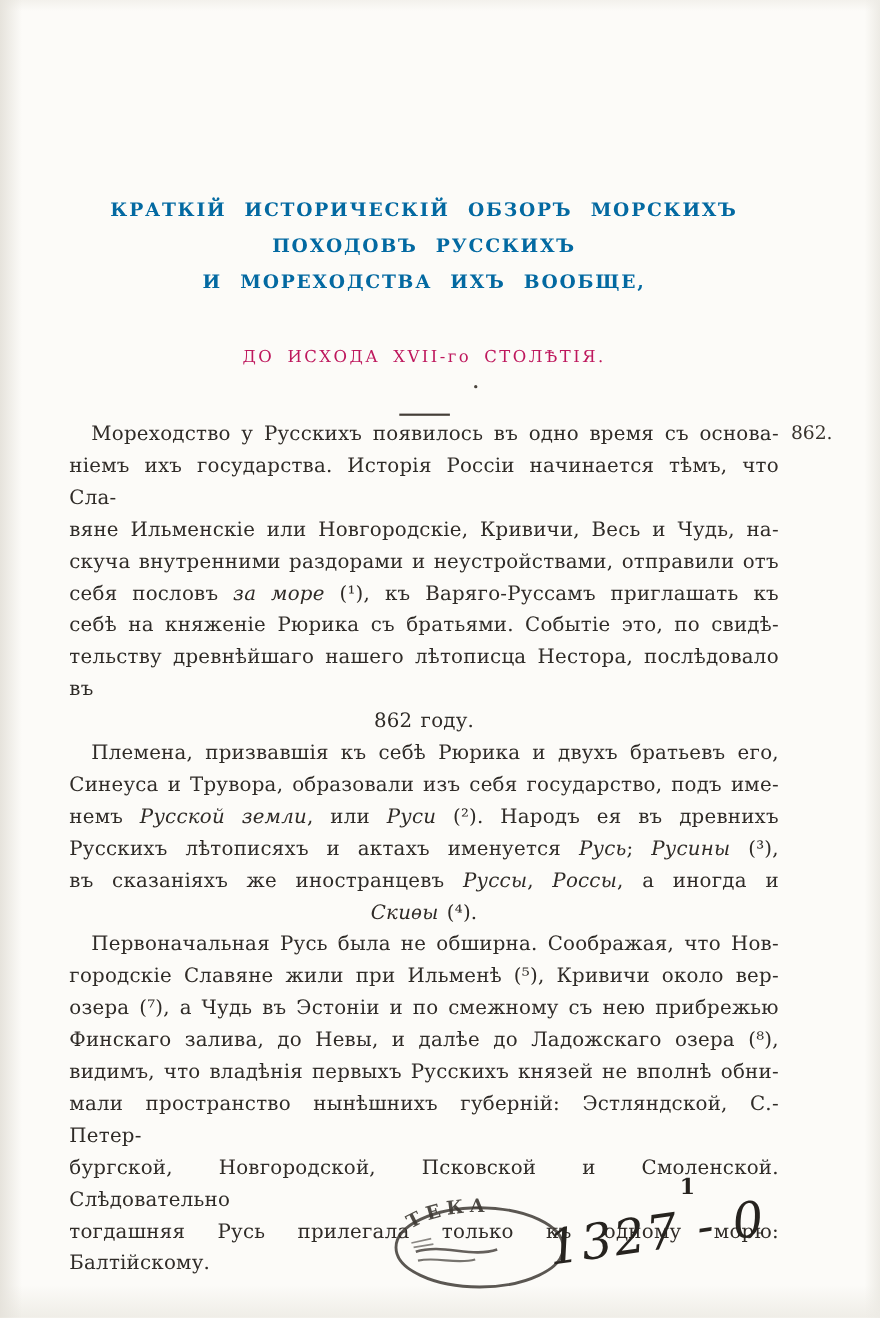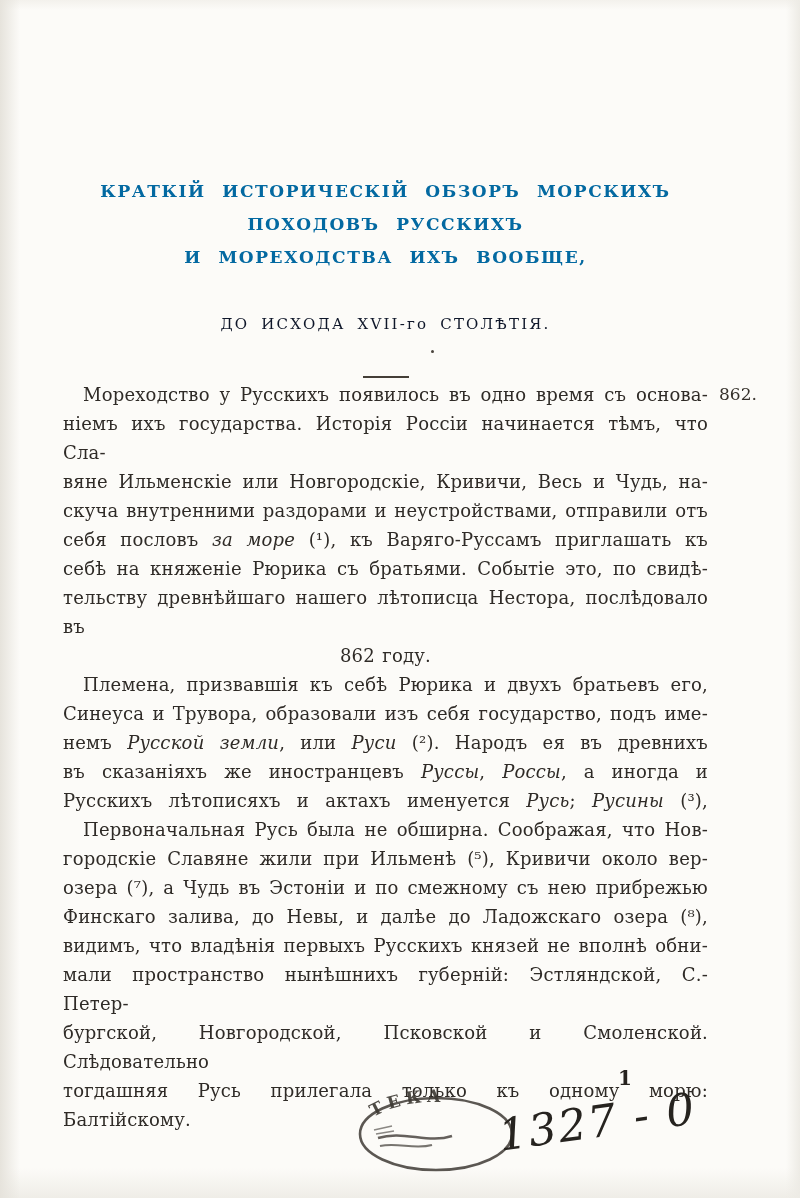--- a/index.html
+++ b/index.html
@@ -28,21 +28,21 @@
     word-spacing: 9px;
     line-height: 33px;
     color: #0369a1;
   }
   .subtitle {
     margin-top: 40px;
     font-size: 15px;
     letter-spacing: 2.2px;
     word-spacing: 5px;
     line-height: 20px;
-    color: #0f172a;
+    color: #be185d;
   }
   .divider {
     margin: 42px auto 0 auto;
     width: 46px;
     height: 0;
     border-top: 2px solid #443e37;
   }
   .ink-dot {
     position: absolute;
     left: 431px; top: 350px;
@@ -114,22 +114,23 @@
     <span class="line jl">скуча внутренними раздорами и неустройствами, отправили отъ</span>
     <span class="line jl">себя пословъ <i>за море</i> (¹), къ Варяго-Руссамъ приглашать къ</span>
     <span class="line jl">себѣ на княженіе Рюрика съ братьями. Событіе это, по свидѣ-</span>
     <span class="line jl">тельству древнѣйшаго нашего лѣтописца Нестора, послѣдовало въ</span>
     <span class="line ll">862 году.</span>
   </p>
   <p class="para">
     <span class="line jl indent">Племена, призвавшія къ себѣ Рюрика и двухъ братьевъ его,</span>
     <span class="line jl">Синеуса и Трувора, образовали изъ себя государство, подъ име-</span>
     <span class="line jl">немъ <i>Русской земли</i>, или <i>Руси</i> (²). Народъ ея въ древнихъ</span>
+    <span class="line jl">Русскихъ лѣтописяхъ и актахъ именуется <i>Русь</i>; <i>Русины</i> (³),</span>
     <span class="line jl">въ сказаніяхъ же иностранцевъ <i>Руссы</i>, <i>Россы</i>, а иногда и</span>
-    <span class="line jl">Русскихъ лѣтописяхъ и актахъ именуется <i>Русь</i>; <i>Русины</i> (³),</span>
+    <span class="line ll"><i>Скиѳы</i> (⁴).</span>
   </p>
   <p class="para">
     <span class="line jl indent">Первоначальная Русь была не обширна. Соображая, что Нов-</span>
     <span class="line jl">городскіе Славяне жили при Ильменѣ (⁵), Кривичи около вер-</span>
     <span class="line jl">озера (⁷), а Чудь въ Эстоніи и по смежному съ нею прибрежью</span>
     <span class="line jl">Финскаго залива, до Невы, и далѣе до Ладожскаго озера (⁸),</span>
     <span class="line jl">видимъ, что владѣнія первыхъ Русскихъ князей не вполнѣ обни-</span>
     <span class="line jl">мали пространство нынѣшнихъ губерній: Эстляндской, С.-Петер-</span>
     <span class="line jl">бургской, Новгородской, Псковской и Смоленской. Слѣдовательно</span>
     <span class="line jl">тогдашняя Русь прилегала только къ одному морю: Балтійскому.</span>

